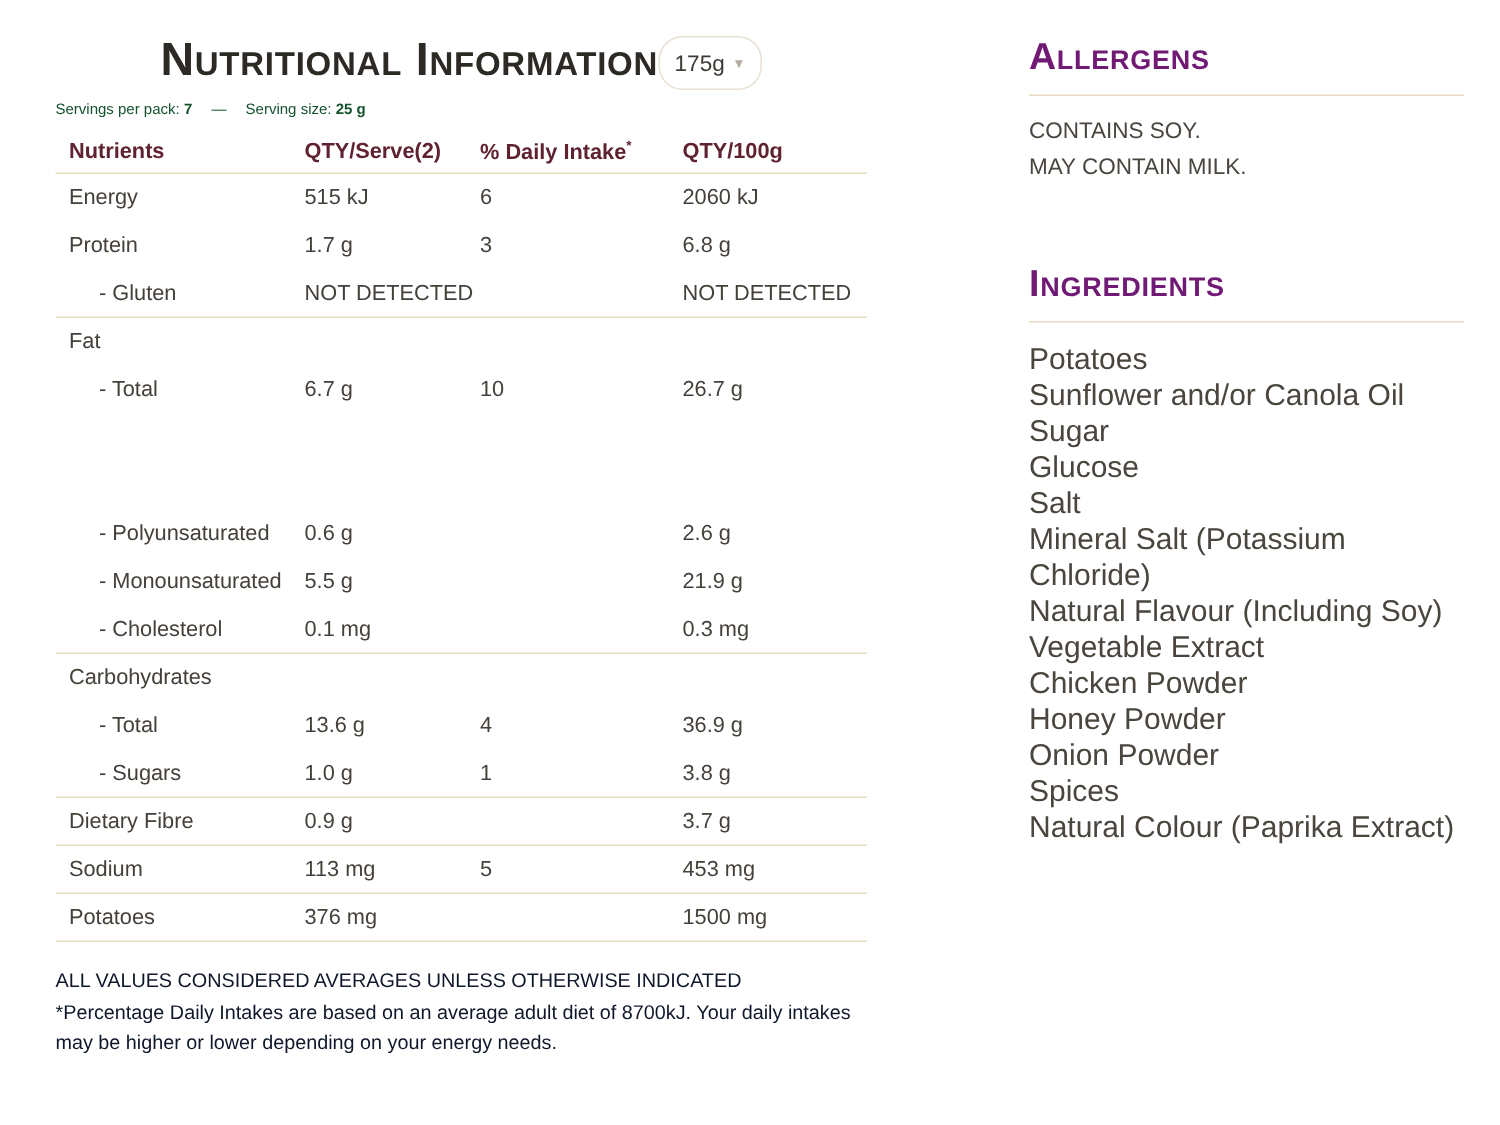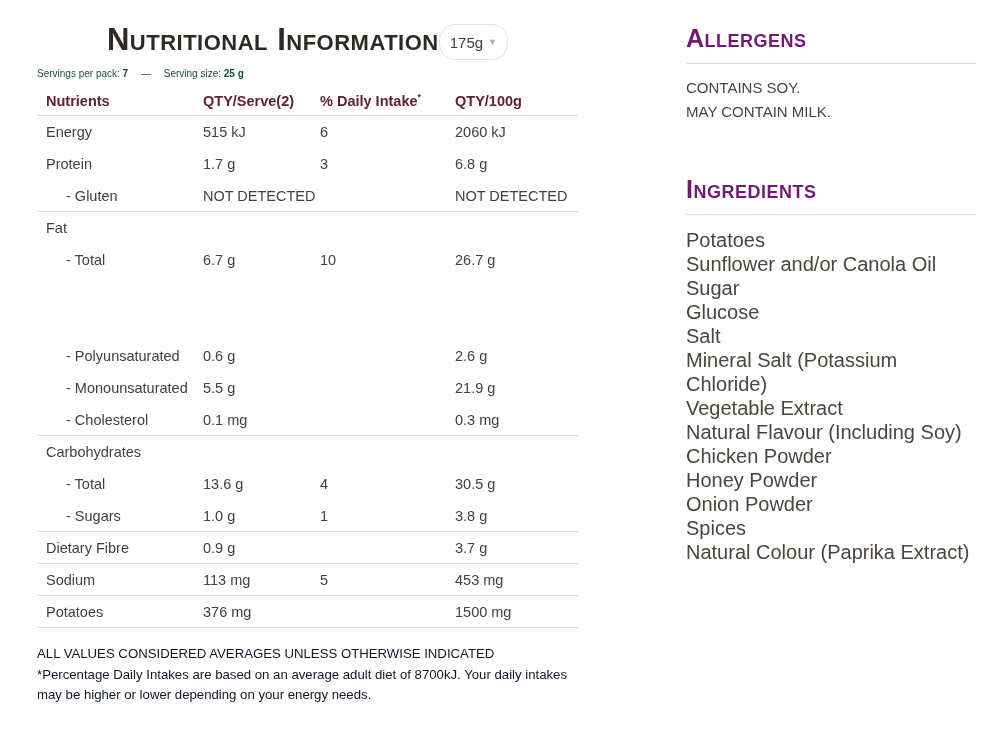--- a/index.html
+++ b/index.html
@@ -171,21 +171,21 @@
         <div class="c c1">Carbohydrates</div>
         <div class="c c2"></div>
         <div class="c c3"></div>
         <div class="c c4"></div>
       </div>
 
       <div class="trow sub">
         <div class="c c1">- Total</div>
         <div class="c c2">13.6 g</div>
         <div class="c c3">4</div>
-        <div class="c c4">30.5 g</div>
+        <div class="c c4">36.9 g</div>
       </div>
 
       <div class="trow sub divider">
         <div class="c c1">- Sugars</div>
         <div class="c c2">1.0 g</div>
         <div class="c c3">1</div>
         <div class="c c4">3.8 g</div>
       </div>
 
       <div class="trow divider">
@@ -231,22 +231,22 @@
     <div class="section-head ingredients-head">
       <h2 class="section-title">Ingredients</h2>
     </div>
     <div class="ingredients-list">
       <div>Potatoes</div>
       <div>Sunflower and/or Canola Oil</div>
       <div>Sugar</div>
       <div>Glucose</div>
       <div>Salt</div>
       <div>Mineral Salt (Potassium Chloride)</div>
+      <div>Natural Flavour (Including Soy)</div>
       <div>Vegetable Extract</div>
-      <div>Natural Flavour (Including Soy)</div>
       <div>Chicken Powder</div>
       <div>Honey Powder</div>
       <div>Onion Powder</div>
       <div>Spices</div>
       <div>Natural Colour (Paprika Extract)</div>
     </div>
 
   </div>
 
 </div>

